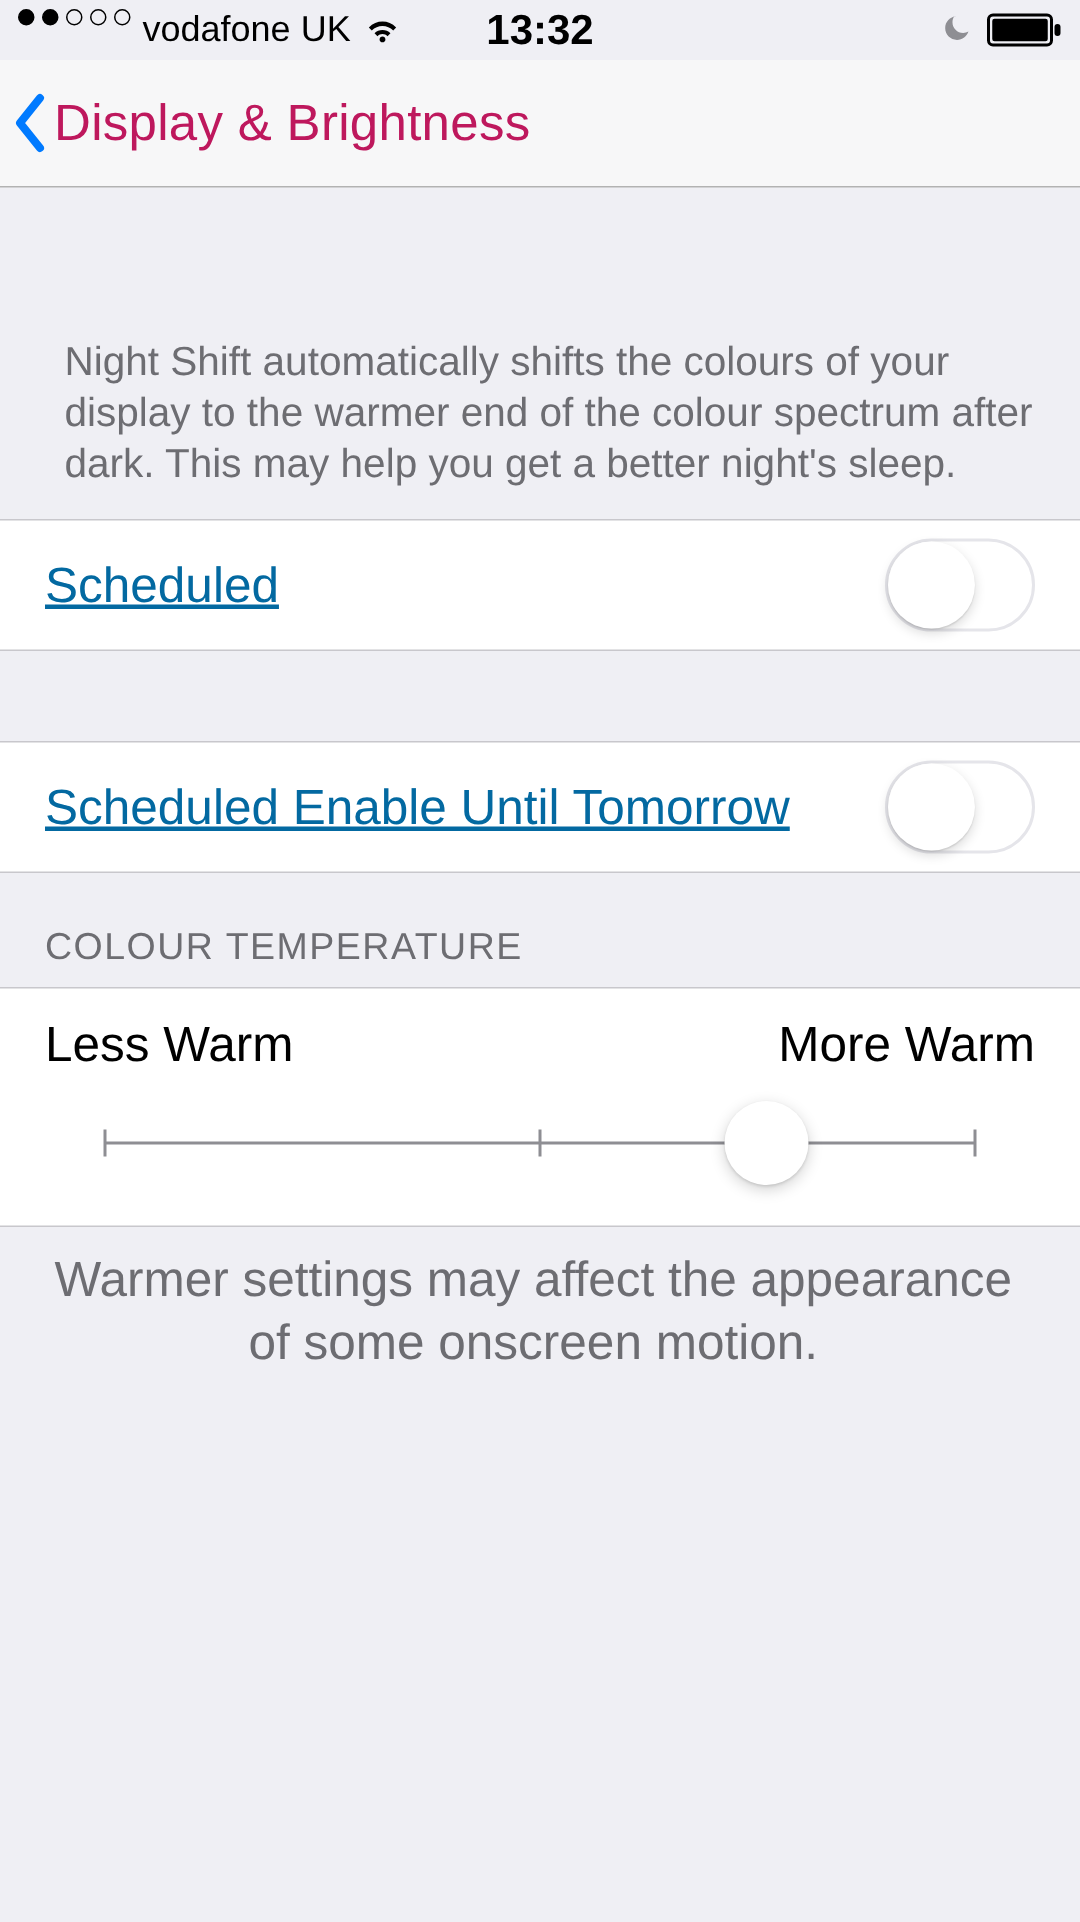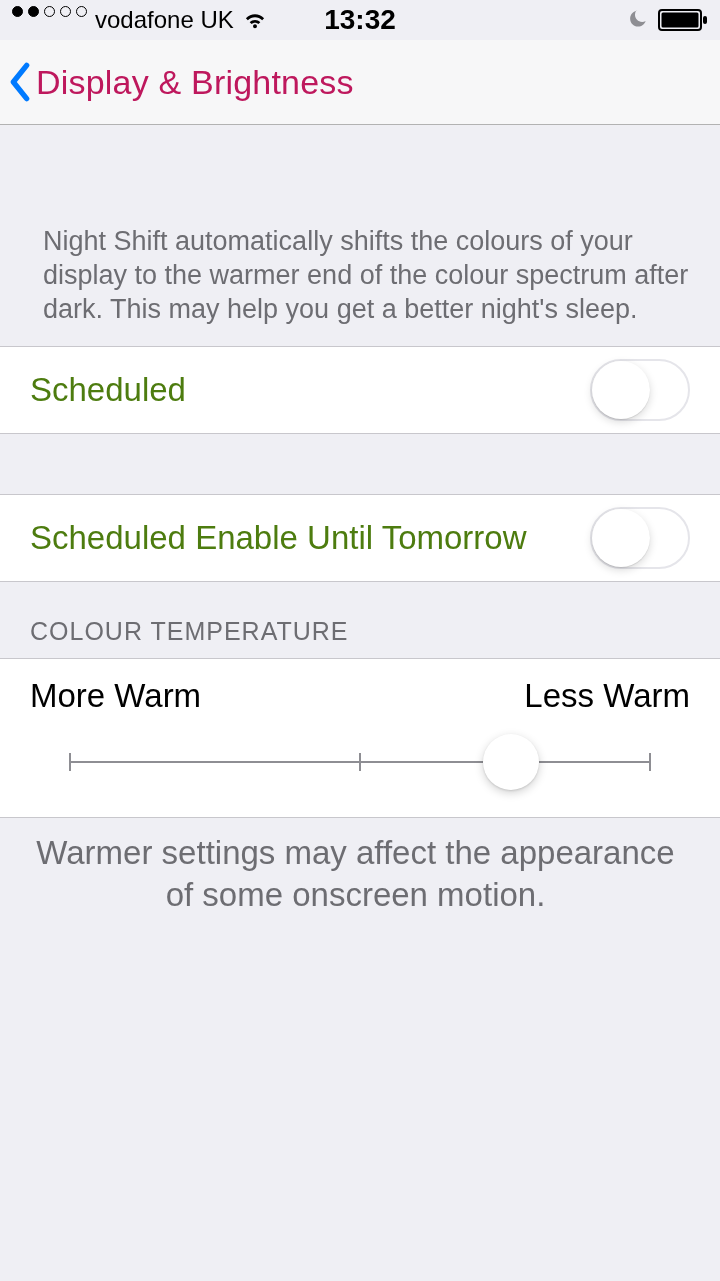--- a/index.html
+++ b/index.html
@@ -95,22 +95,23 @@
     
     .cell {
       background: #fff;
       border-top: 1px solid #c8c7cc;
       border-bottom: 1px solid #c8c7cc;
       min-height: 88px;
       display: flex;
       align-items: center;
       padding: 0 30px;
       font-size: 33px;
-      color: #4d7c0f;
+      color: #0369a1;
       justify-content: space-between;
+      text-decoration: underline;
     }
     .cell + .spacer { height: 60px; }
 
     
     .toggle {
       width: 100px;
       height: 62px;
       border-radius: 31px;
       background: #fff;
       border: 2px solid #e5e5ea;
@@ -240,22 +241,22 @@
   <span>Scheduled Enable Until Tomorrow</span>
   <div class="toggle">
     <div class="toggle-knob"></div>
   </div>
 </div>
 
 <div class="section-header">COLOUR TEMPERATURE</div>
 
 <div class="slider-cell">
   <div class="slider-labels">
+    <span>Less Warm</span>
     <span>More Warm</span>
-    <span>Less Warm</span>
   </div>
   <div class="slider-track-wrap">
     <div class="slider-track"></div>
     <div class="tick left"></div>
     <div class="tick mid"></div>
     <div class="tick right"></div>
     <div class="slider-knob"></div>
   </div>
 </div>
 

